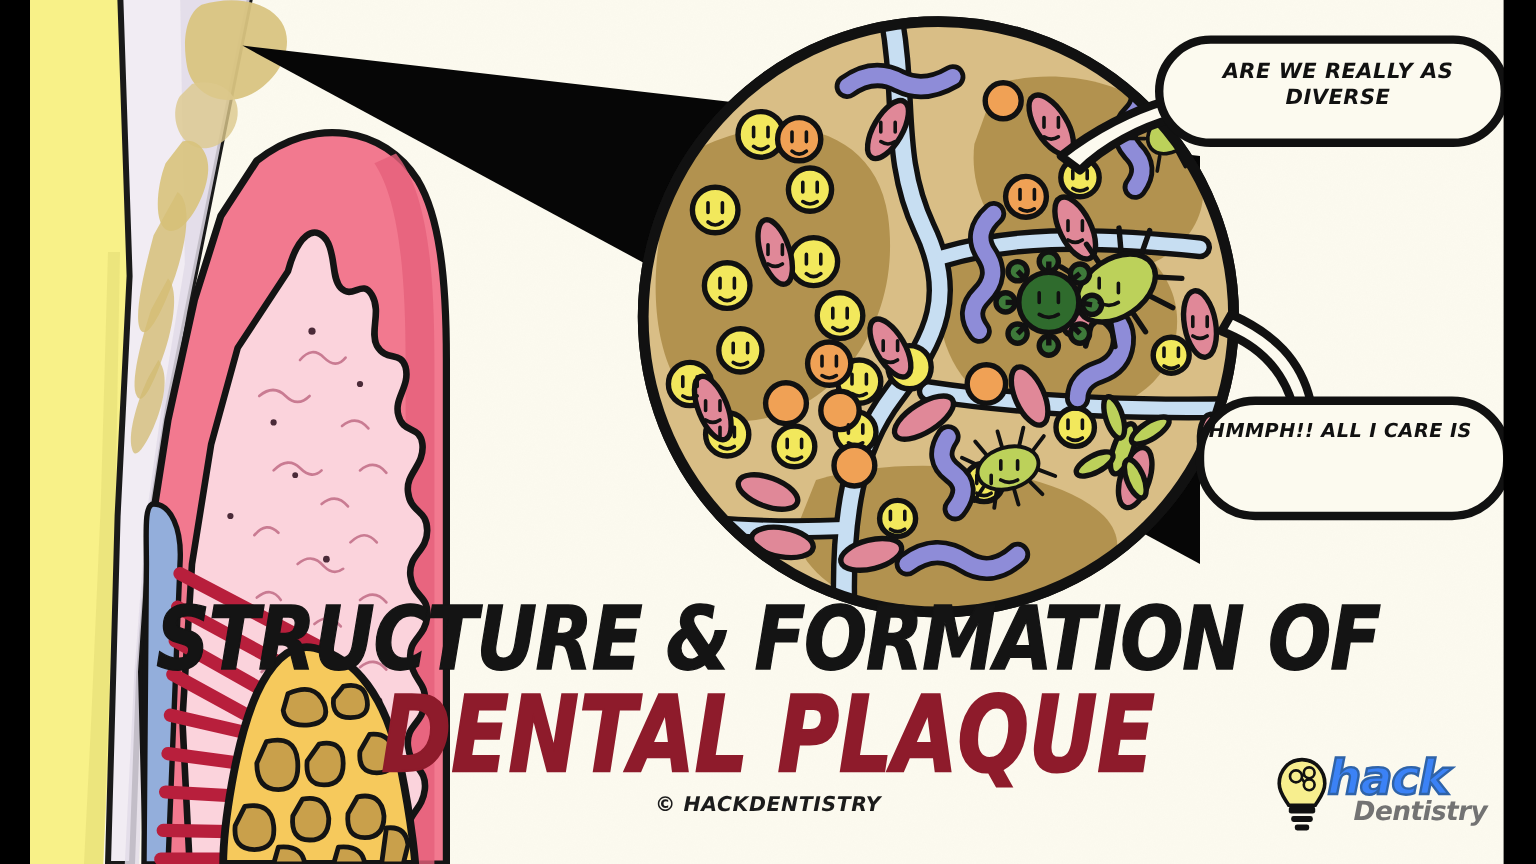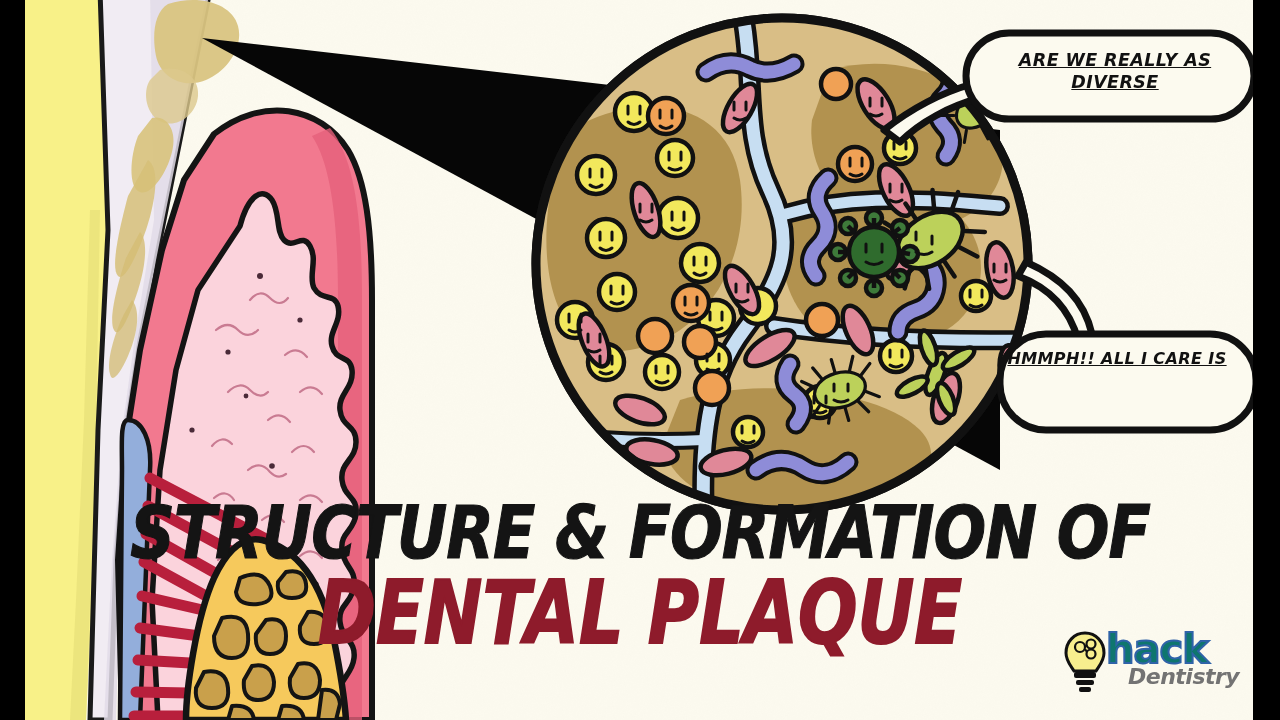--- a/index.html
+++ b/index.html
@@ -40,37 +40,36 @@
     font-weight:700;font-style:italic;font-size:17px;letter-spacing:.5px;
     color:#1b1b1b;margin-top:22px;
   }
 
   
   #logo{position:absolute;left:1062px;top:628px;width:170px;height:72px;}
   #logo .bulb-wrap{position:absolute;left:0;top:2px;}
   #logo .word-hack{
     position:absolute;left:44px;top:-2px;
     font-family:"DejaVu Sans",sans-serif;font-weight:700;
-    font-size:40px;color:#0f766e;
-    -webkit-text-stroke:2px #2F63A8;letter-spacing:-1px;
+    font-size:40px;color:#3b82f6;
+    -webkit-text-stroke:2px #2F63A8;letter-spacing:-1px;font-style:italic;
   }
   #logo .word-dent{
     position:absolute;left:66px;top:36px;
     font-family:"DejaVu Sans",sans-serif;font-weight:700;font-style:italic;
     font-size:22px;color:#737373;letter-spacing:-.5px;
   }
 
   
   .bubble-text{
     position:absolute;text-align:center;
     font-family:"DejaVu Sans",sans-serif;
     font-weight:700;font-style:italic;
     color:#111;letter-spacing:.4px;
     pointer-events:none;
-    text-decoration:underline;
   }
   #bubble1-text{left:980px;top:49px;width:270px;font-size:17.5px;line-height:22px;}
   #bubble2-text{left:992px;top:349px;width:250px;font-size:16px;line-height:20px;}
 </style>
 </head>
 <body>
 
 <div id="stage">
 
   <svg class="layer" viewBox="0 0 1280 720">
@@ -414,20 +413,21 @@
     <div>ARE WE REALLY AS DIVERSE</div>
   </div>
 
   <div class="bubble-text" id="bubble2-text">
     <div>HMMPH!! ALL I CARE IS</div>
   </div>
 
   <div id="titleblock">
     <div id="title-line1">STRUCTURE &amp; FORMATION OF</div>
     <div id="title-line2">DENTAL PLAQUE</div>
+    <div id="copyright">© HACKDENTISTRY</div>
   </div>
 
   <div id="logo">
     <span class="bulb-wrap">
       <svg width="46" height="66" viewBox="0 0 46 66">
         <path d="M23,3 C34,3 42,12 42,23 C42,31 37,36 34,41 L12,41 C9,36 4,31 4,23 C4,12 12,3 23,3 Z" fill="#F7EE8E" stroke="#111" stroke-width="3"></path>
         <rect x="12" y="42" width="22" height="6" rx="2" fill="#111"></rect>
         <rect x="14" y="50" width="18" height="5" rx="2" fill="#111"></rect>
         <rect x="17" y="57" width="12" height="5" rx="2" fill="#111"></rect>
         <g fill="none" stroke="#111" stroke-width="2.2">

